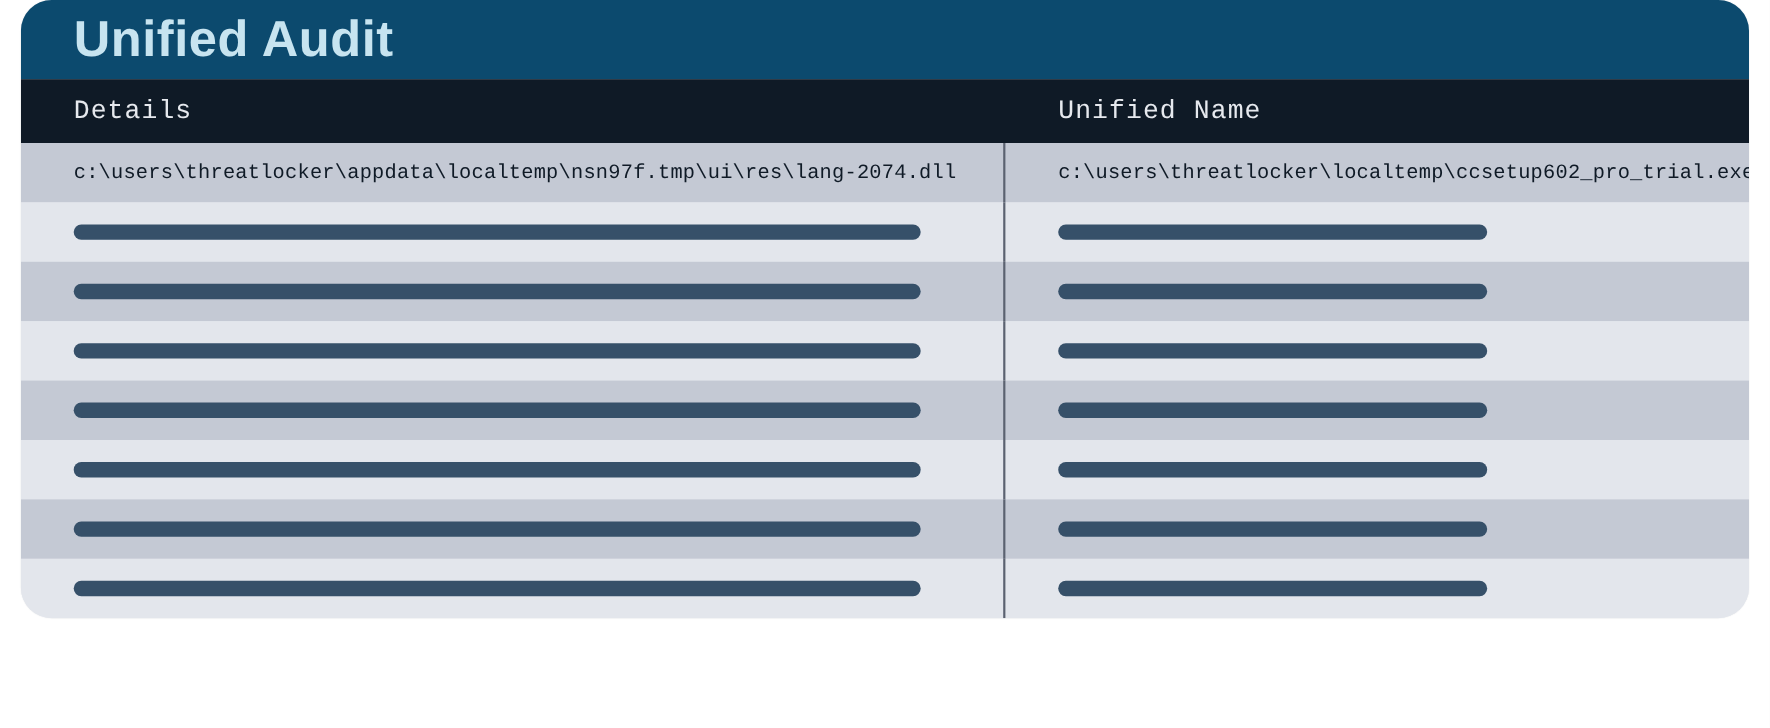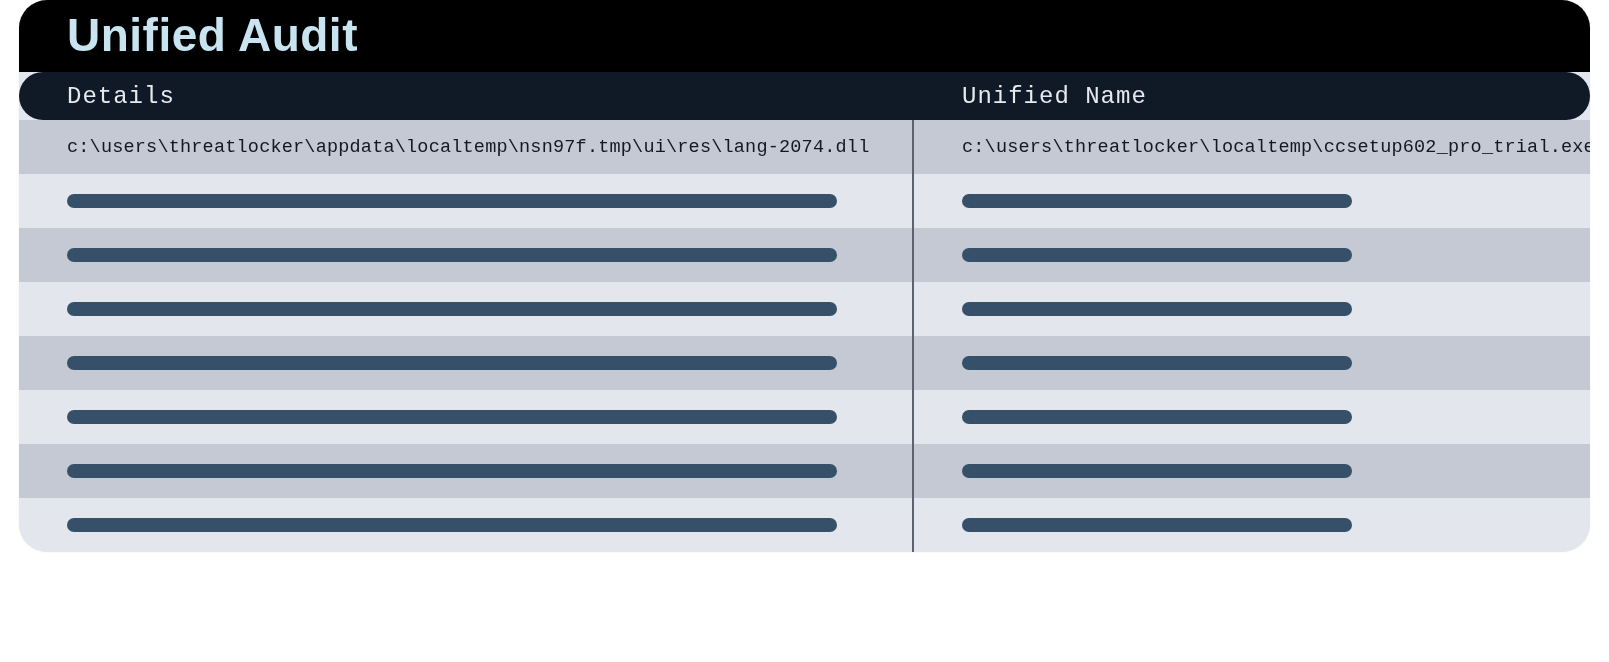--- a/index.html
+++ b/index.html
@@ -13,38 +13,37 @@
   }
   .panel {
     width: 1571px;
     margin: 0 auto;
     border-radius: 28px;
     overflow: hidden;
     background: #e3e6ec;
     box-shadow: 0 0 0 1px rgba(0,0,0,0.02);
   }
   .titlebar {
-    background: #000000;
+    background: #0c4a6e;
     padding: 10px 44px 12px 48px;
     height: 72px;
     display: flex;
     align-items: center;
   }
   .titlebar h1 {
     font-family: 'Segoe UI', 'Helvetica Neue', Arial, sans-serif;
     font-weight: 800;
     font-size: 46px;
     color: #c7e4f0;
     letter-spacing: 0.5px;
   }
   .header-row {
     background: #0f1a26;
     display: flex;
-    height: 48px;
-    border-radius: 26px;
+    height: 58px;
   }
   .header-cell {
     color: #e6e9ee;
     font-size: 24px;
     font-family: 'Consolas','Menlo','Courier New',monospace;
     display: flex;
     align-items: center;
     padding: 0 0 0 48px;
     letter-spacing: 1px;
   }

